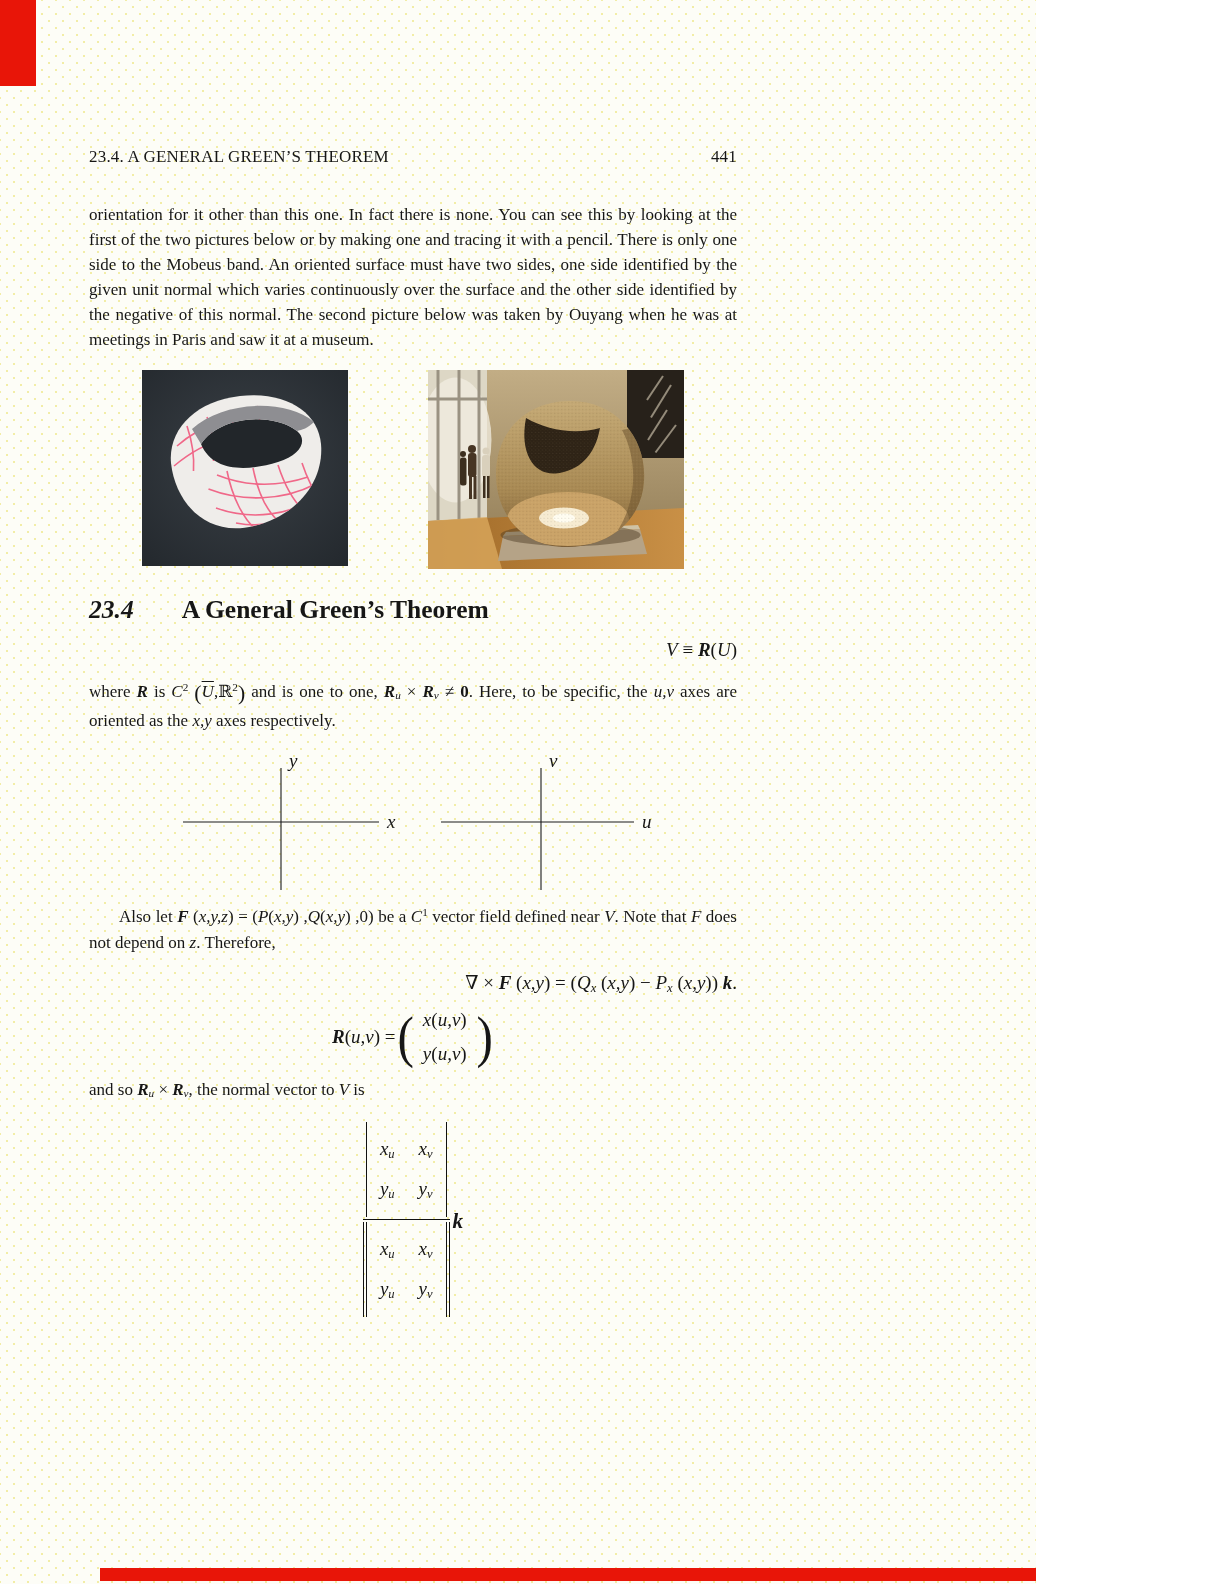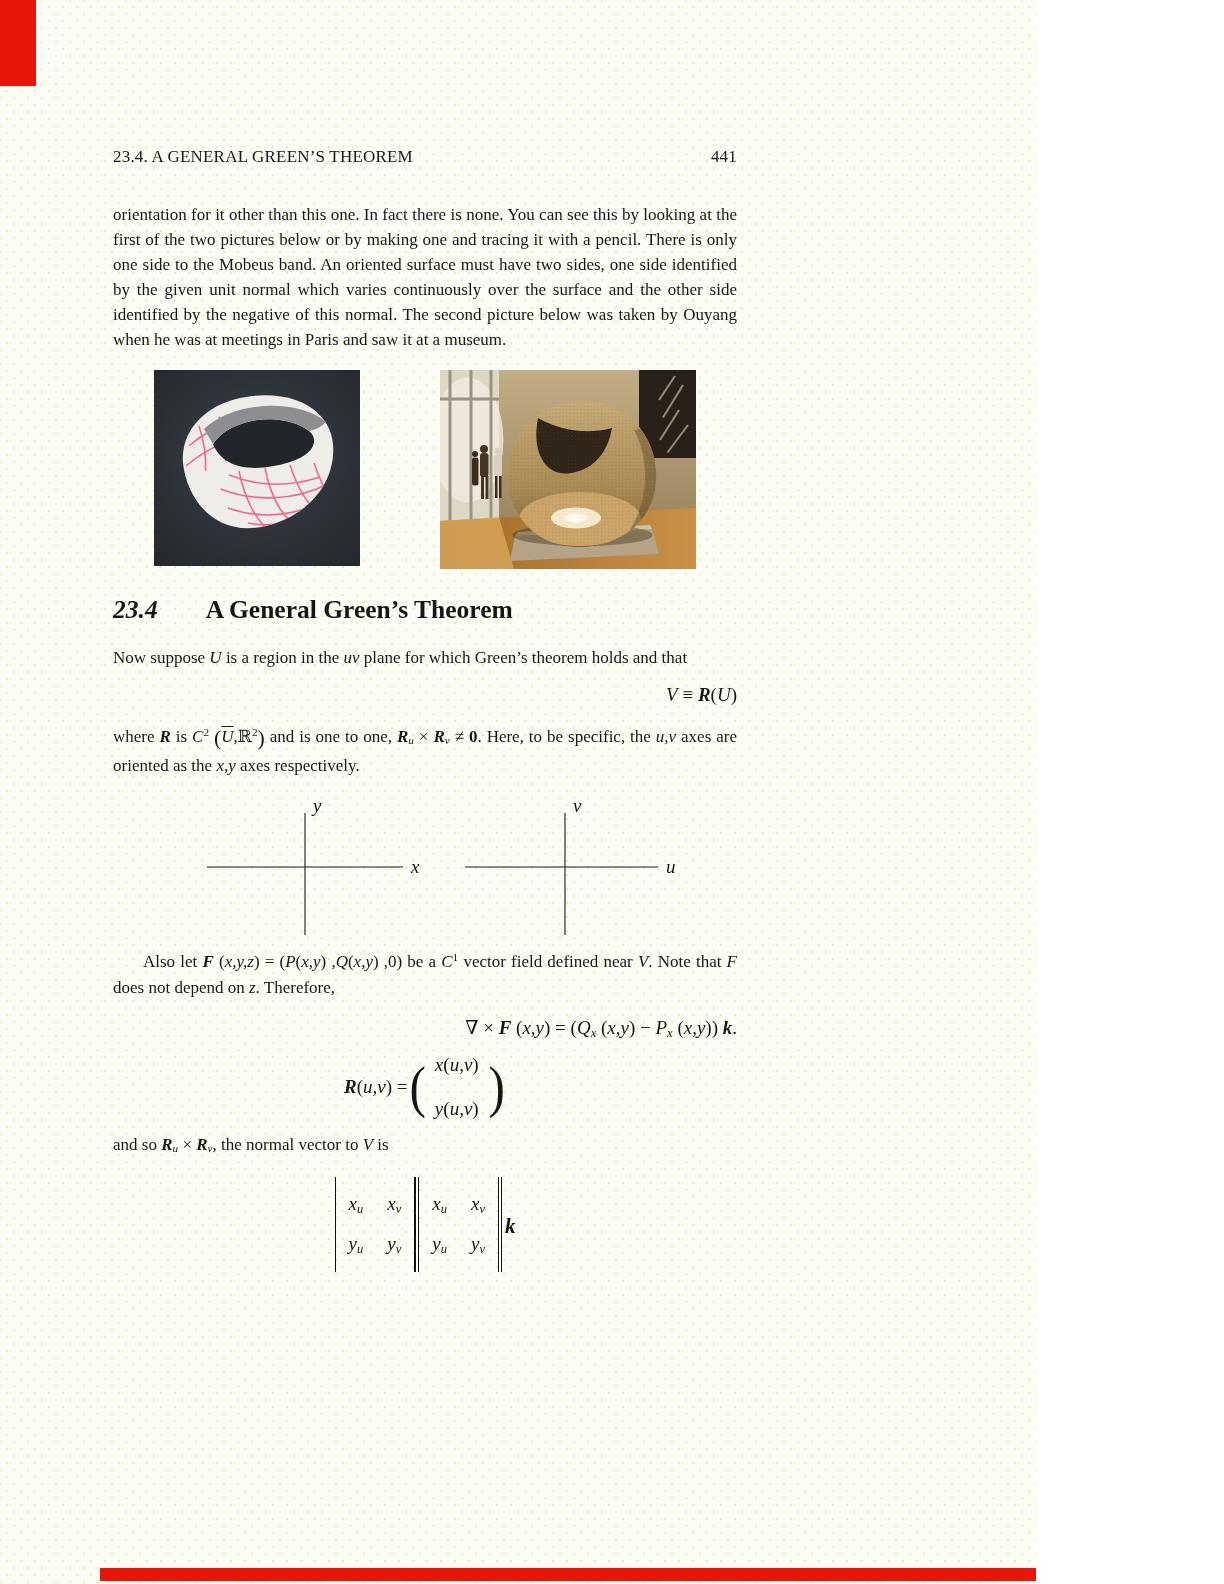--- a/index.html
+++ b/index.html
@@ -1,19 +1,19 @@
 <!DOCTYPE html>
 <html><head>
 <meta charset="utf-8">
 <style>
   html,body{margin:0;padding:0;background:#ffffff;}
   .sheet{
     position:relative;
     width:1036px;height:1584px;box-sizing:border-box;
-    padding:147px 299px 0 113px;
+    padding:147px 299px 0 89px;
     background-color:#fdfdf7;
     background-image:
       radial-gradient(circle,#f2eda6 1.05px, rgba(255,255,255,0) 1.45px),
       radial-gradient(circle,#f2eda6 1.05px, rgba(255,255,255,0) 1.45px);
     background-size:14px 14px;
     background-position:0 0,7px 7px;
     font-family:"Liberation Serif","DejaVu Serif",serif;
     color:#161616;
     overflow:hidden;
   }
@@ -39,25 +39,25 @@
   .s-sup{font-size:66%;vertical-align:.55em;}
   .s-subi{font-size:66%;vertical-align:-.2em;font-style:italic;}
   .s-ovi{font-style:italic;text-decoration:overline;}
   .s-bp{font-size:128%;line-height:1;vertical-align:-.12em;}
 
   .axes-wrap{margin-top:16px;}
   .axes-wrap svg text{font-family:"Liberation Serif","DejaVu Serif",serif;font-style:italic;font-size:19px;fill:#161616;}
 
   .eq-col{display:flex;justify-content:center;align-items:center;margin:4px 0;font-size:19px;}
   .bigparen{font-size:58px;font-weight:400;line-height:.85;transform:scaleX(.85);display:inline-block;}
-  .colvec{display:inline-flex;flex-direction:column;gap:22px;padding:0 8px;text-align:center;}
+  .colvec{display:inline-flex;flex-direction:column;gap:12px;padding:0 8px;text-align:center;}
 
   .eq-frac{display:flex;justify-content:center;margin:16px 0 0 0;font-size:19px;}
   .fracgroup{display:inline-flex;align-items:center;}
-  .frac{display:inline-flex;flex-direction:row;align-items:center;text-align:right;}
+  .frac{display:inline-flex;flex-direction:column;align-items:center;text-align:right;}
   .fbar{width:100%;border-top:1.6px solid #111;margin:2px 0;}
   .det{display:inline-flex;align-items:center;padding:16px 13px;}
   .det-single{border-left:1.3px solid #111;border-right:1.3px solid #111;}
   .det-double{border-left:4px double #111;border-right:4px double #111;}
   .mat{display:inline-grid;grid-template-columns:auto auto;column-gap:24px;row-gap:16px;justify-items:center;}
   .kvec{font-style:italic;font-weight:bold;font-size:21px;margin-left:3px;position:relative;top:2px;}
 </style>
 </head>
 <body>
 
@@ -176,21 +176,20 @@
         <path d="M388,120 C420,180 418,260 380,320 L432,330 L440,110 Z" fill="#6e5330" opacity="0.55"></path>
         <rect x="130" y="56" width="310" height="304" fill="url(#speck)" opacity="0.35"></rect>
       </g>
     </svg>
   </div>
 
   <h2 class="section-head">
     <span class="num">23.4</span><span>A General Green’s Theorem</span>
   </h2>
 
-  <p class="body-par noj" style="margin-top:20px;"><span>Now suppose </span><span class="s-i">U</span><span> is a region in the </span><span class="s-i">uv</span><span> plane for which Green’s theorem holds and that</span></p>
 
   <div class="eq"><span class="s-i">V</span><span> ≡ </span><span class="s-bi">R</span><span>(</span><span class="s-i">U</span><span>)</span></div>
 
   <p class="body-par" style="margin-top:14px;"><span>where </span><span class="s-bi">R</span><span> is </span><span class="s-i">C</span><span class="s-sup">2</span><span> </span><span class="s-bp">(</span><span class="s-ovi">U</span><span>,ℝ</span><span class="s-sup">2</span><span class="s-bp">)</span><span> and is one to one, </span><span class="s-bi">R</span><span class="s-subi">u</span><span> × </span><span class="s-bi">R</span><span class="s-subi">v</span><span> ≠ </span><span class="s-b">0</span><span>. Here, to be specific, the </span><span class="s-i">u,v</span><span> axes are oriented as the </span><span class="s-i">x,y</span><span> axes respectively.</span></p>
 
   <div class="axes-wrap">
     <svg width="712" height="141" viewBox="0 0 712 141">
       <g stroke="#1a1a1a" stroke-width="1.1">
         <line x1="94" y1="73" x2="290" y2="73"></line>
         <line x1="192" y1="19" x2="192" y2="141"></line>

